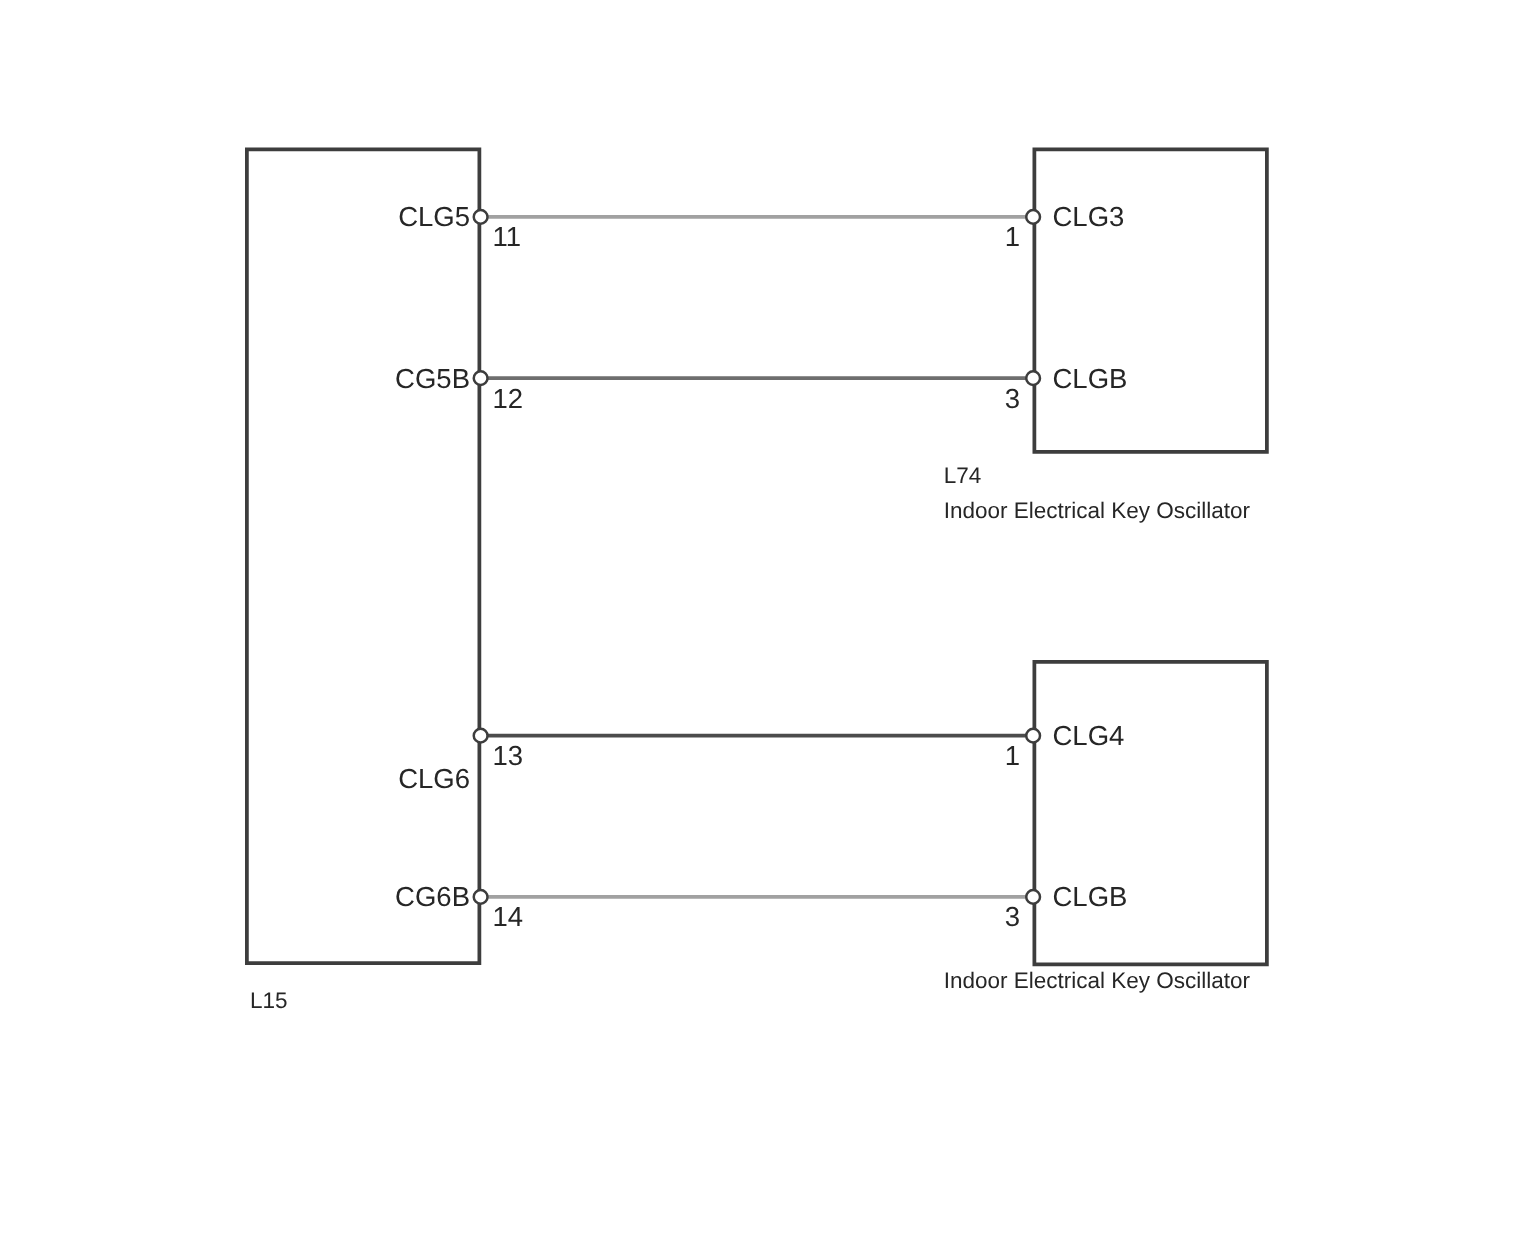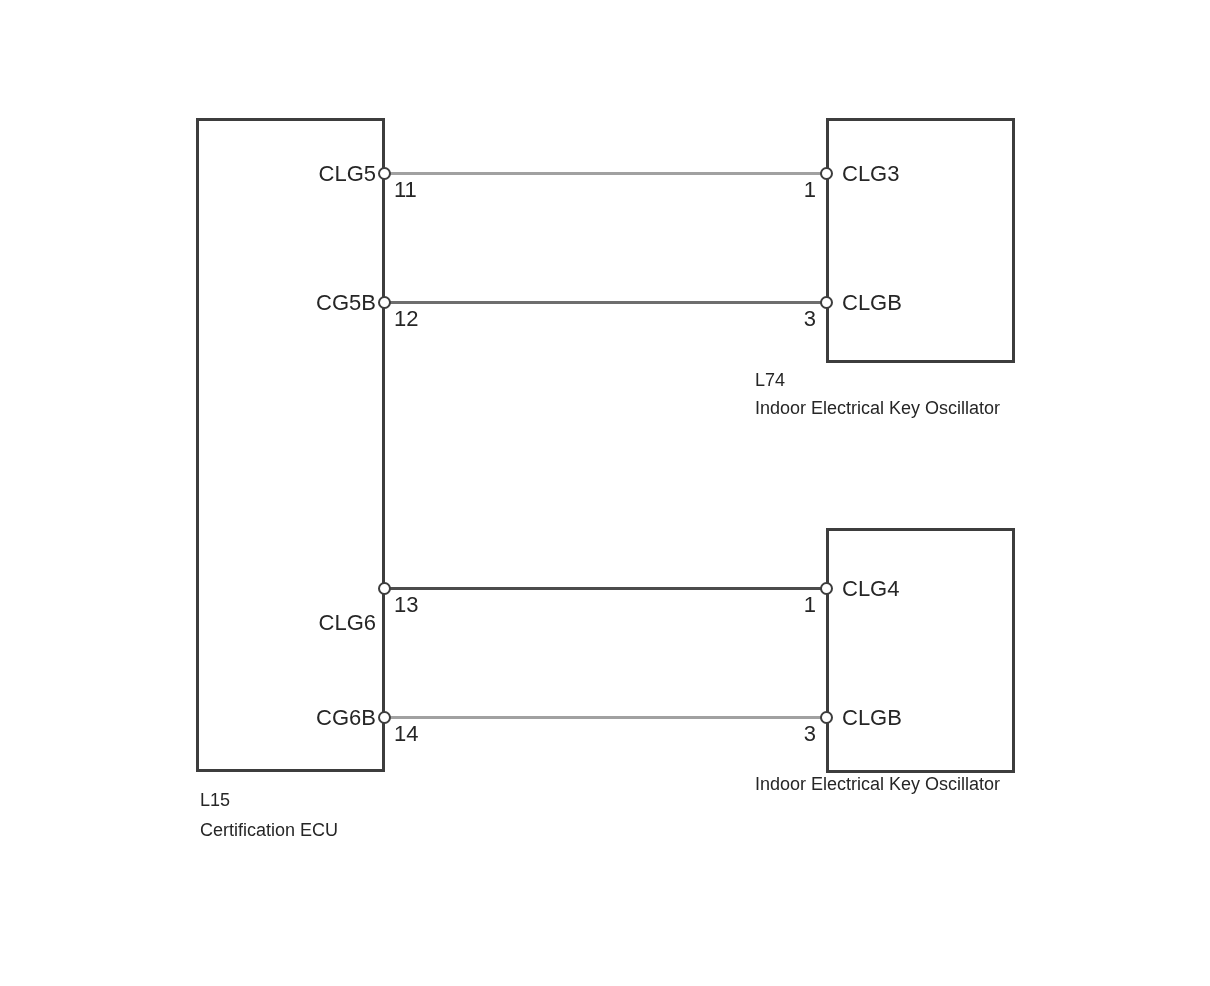--- a/index.html
+++ b/index.html
@@ -98,21 +98,20 @@
   <div class="wire" style="top: 716px; background-color: rgb(161, 161, 161);"></div>
   <span class="terminal-circle tc-left" style="top:711px"></span>
   <span class="terminal-circle tc-right" style="top:711px"></span>
   <div class="t-name t-name-left" style="top:706px">CG6B</div>
   <div class="pin pin-left" style="top:722px">14</div>
   <div class="pin pin-right" style="top:722px">3</div>
   <div class="t-name t-name-right" style="top:706px">CLGB</div>
 
   <div class="comp-label lh30" style="left:200px; top:785px">
     <div>L15</div>
-    <div>Certification ECU</div>
   </div>
 
   <div class="comp-label lh28" style="left:755px; top:366px">
     <div>L74</div>
     <div>Indoor Electrical Key Oscillator</div>
   </div>
 
   <div class="comp-label lh28" style="left:755px; top:770px">
     <div>Indoor Electrical Key Oscillator</div>
   </div>

